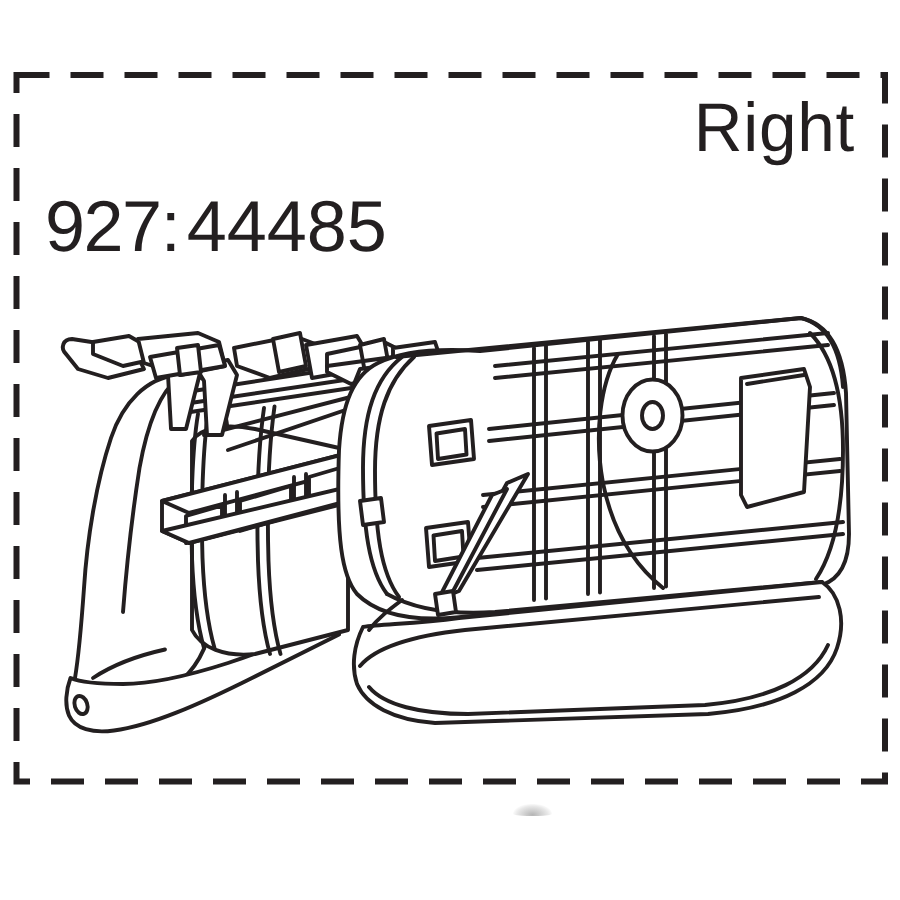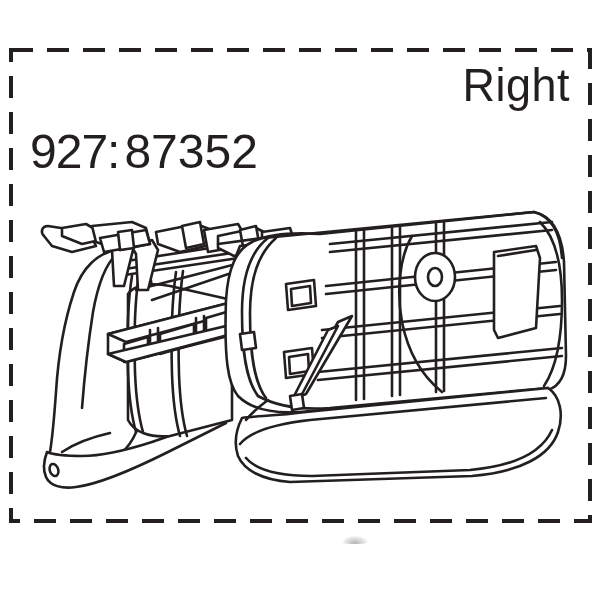--- a/index.html
+++ b/index.html
@@ -70,21 +70,21 @@
 
 <div id="root">
 
   <svg class="dashed-frame" width="583" height="475" viewBox="0 0 583 475" style="left:9px;top:48px;overflow:visible">
     <rect x="2" y="2" width="579" height="471" fill="none" stroke="#231f20" stroke-width="4" stroke-dasharray="22 14" stroke-linecap="butt"></rect>
   </svg>
 
   <div class="side-label">Right</div>
 
   <div class="partline">
-    <span class="pfx">927:</span><span class="pnum">87352</span>
+    <span class="pfx">927:</span><span class="pnum">44485</span>
   </div>
 
   <div class="drawing">
   <svg width="600" height="600" viewBox="0 0 600 600" xmlns="http://www.w3.org/2000/svg">
     <g fill="#ffffff" stroke="#231f20" stroke-width="2.6" stroke-linejoin="round" stroke-linecap="round">
 
       <path d="M118,250 C98,252 82,268 74,292 C64,322 58,360 56,392
            C54,420 52,440 50,452
            C48,462 52,470 62,472
            C78,474 96,470 110,462

